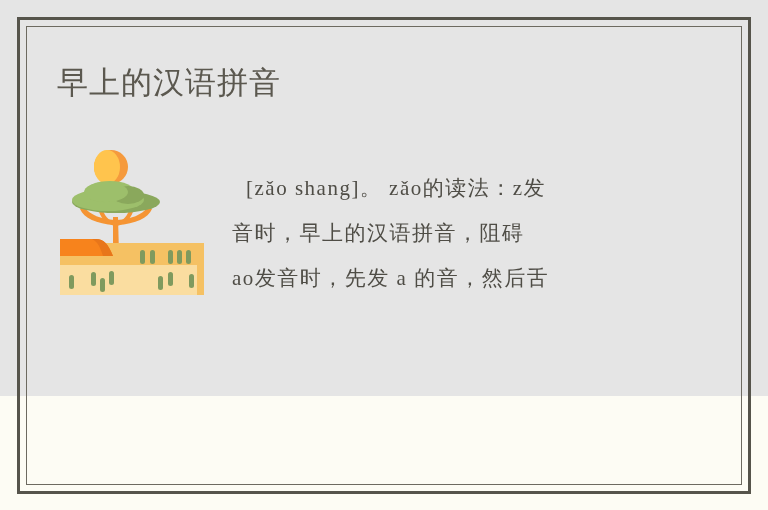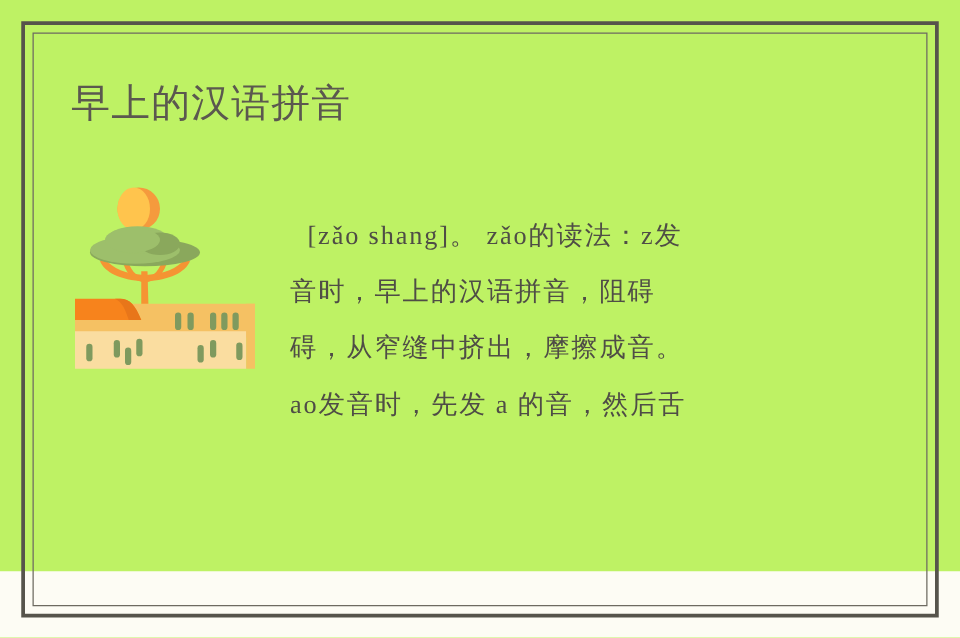--- a/index.html
+++ b/index.html
@@ -10,22 +10,22 @@
     width: 768px;
     height: 510px;
     background: #fdfcf4;
     font-family: "Liberation Serif", serif;
     overflow: hidden;
   }
 
   .page {
     position: relative;
     width: 768px;
-    height: 457px;
-    background: #bef264;
+    height: 396px;
+    background: #e5e5e5;
     box-sizing: border-box;
   }
 
   
   .frame-outer {
     position: absolute;
     left: 17px;
     top: 17px;
     width: 734px;
     height: 477px;
@@ -144,17 +144,16 @@
         <rect x="102" y="136" width="5" height="14" rx="2.5" fill="#7f9a5e"></rect>
         <rect x="112" y="132" width="5" height="14" rx="2.5" fill="#7f9a5e"></rect>
         <rect x="133" y="134" width="5" height="14" rx="2.5" fill="#7f9a5e"></rect>
       </g>
     </svg>
   </div>
 
   <div class="body-text">
     <span class="body-line indent">[zǎo shang]。 zǎo的读法：z发</span>
     <span class="body-line">音时，早上的汉语拼音，阻碍</span>
-    <span class="body-line">碍，从窄缝中挤出，摩擦成音。</span>
     <span class="body-line">ao发音时，先发 a 的音，然后舌</span>
   </div>
 
 </div>
 
 </body></html>

